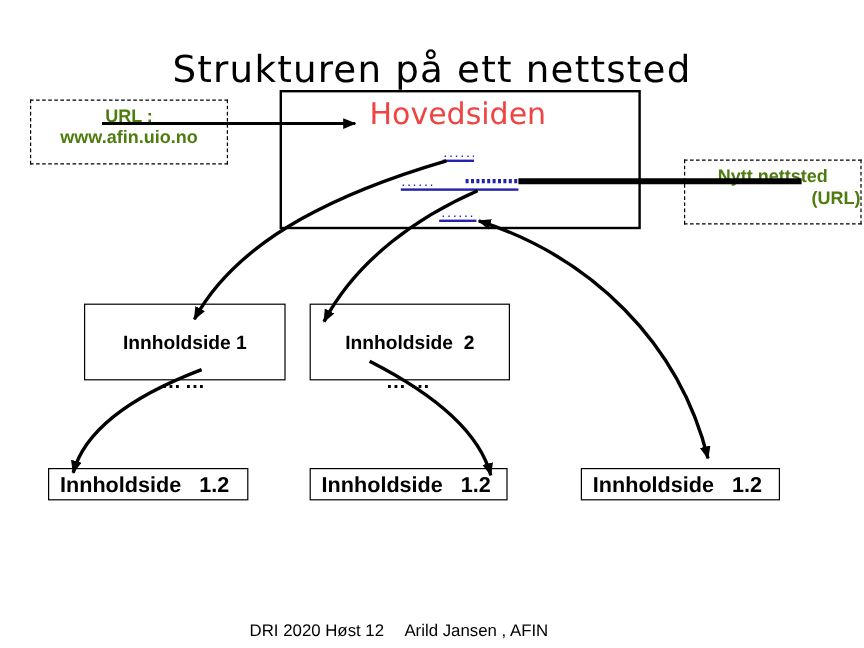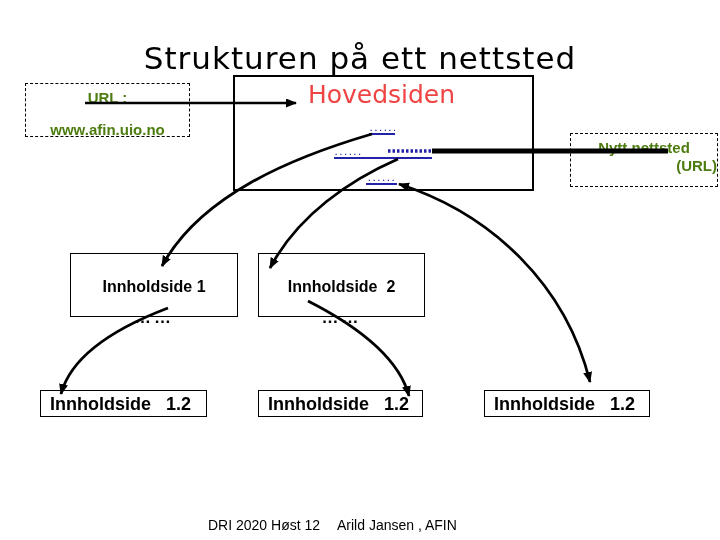--- a/index.html
+++ b/index.html
@@ -16,21 +16,21 @@
     font-size:31px; color:#000; letter-spacing:1px;margin-top:32px;
   }
 
   
   .dashed-box{
     border:1.5px dashed #000; background:#fff; text-align:center;
     font-weight:bold; font-size:15px; color:#4d7c0f;
   }
   .url-box{ left:25px; top:83px; width:163px; height:52px; }
   .url-box .line1{ margin-top:5px; }
-  .url-box .line2{ margin-top:15px; }
+  .url-box .line2{ margin-top:0; }
   .newsite-box{ left:570px; top:133px; width:146px; height:52px; }
   .newsite-box .line1{ margin-top:5px; }
   .newsite-box .line2{ margin-top:1px;text-align:right; }
 
   
   .hoved-box{
     left:233px; top:75px; width:297px; height:112px;
     border:2px solid #000; background:#fff;
   }
   .hoved-title{

